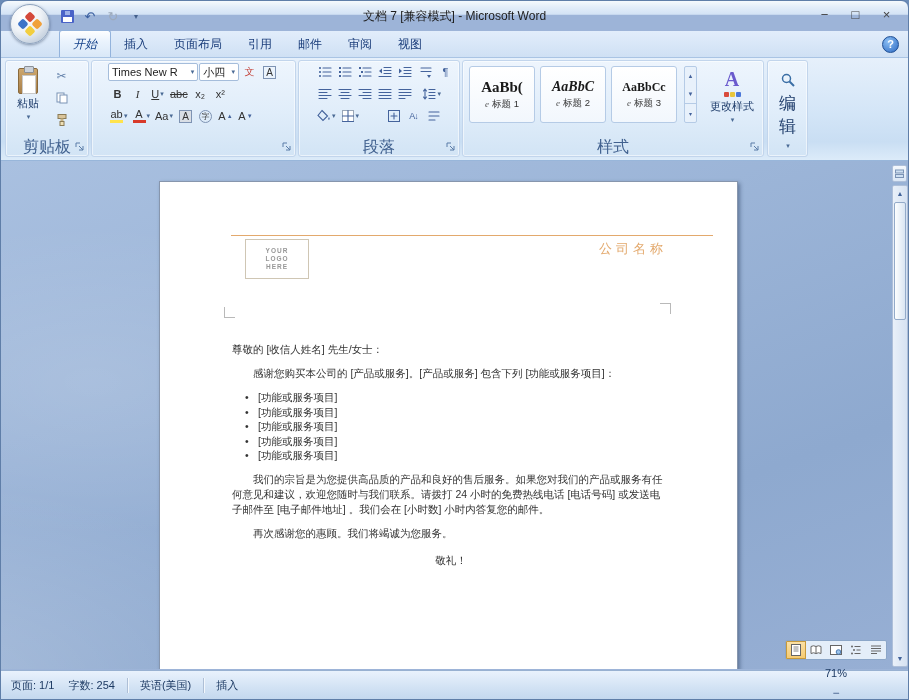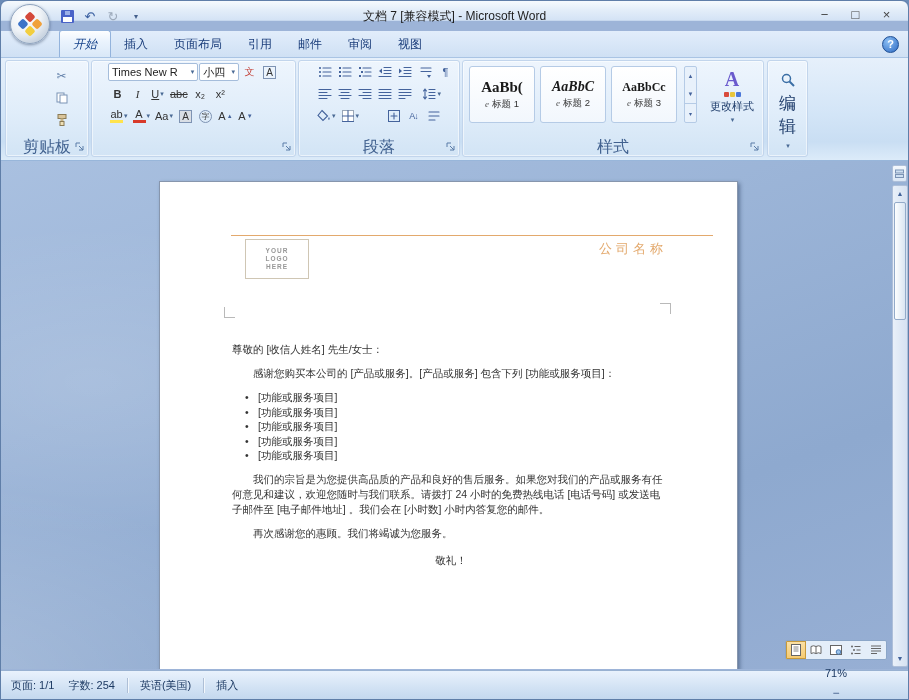--- a/index.html
+++ b/index.html
@@ -3,21 +3,21 @@
 <meta charset="utf-8">
 <style>
   * { box-sizing: border-box; margin: 0; padding: 0; }
   html,body { width:909px; height:700px; }
   body { font-family:"Liberation Sans","DejaVu Sans",sans-serif; background:#6b8cb8; }
 
   .window{ position:relative; width:909px; height:700px; overflow:hidden;
     border:1px solid #5f7ea8; border-radius:7px 7px 0 0; background:#9db4d8; }
 
   
-  .titlebar{ position:absolute; left:0; top:0; right:0; height:20px;
+  .titlebar{ position:absolute; left:0; top:0; right:0; height:14px;
     background:linear-gradient(#f6fafd,#e4eef9 45%,#d4e3f5);
     border-bottom:1px solid #c7d8ee; border-radius:7px 7px 0 0; }
   .win-title{ position:absolute; left:0; right:0; top:7px; text-align:center;
     font-size:12px; color:#1e1e1e; }
   .win-controls{ position:absolute; right:8px; top:4px; display:flex; gap:4px; }
   .wc{ width:27px; height:19px; border:none; background:transparent; font-size:13px;
     color:#444; line-height:19px; text-align:center; cursor:default; }
 
   .orb{ position:absolute; left:9px; top:3px; width:40px; height:40px; z-index:20;
     border-radius:50%; border:1px solid #8fa3bd;
@@ -235,20 +235,25 @@
     <div class="tab">引用</div>
     <div class="tab">邮件</div>
     <div class="tab">审阅</div>
     <div class="tab">视图</div>
     <button class="help-btn">?</button>
   </div>
 
   <div class="ribbon">
 
     <div class="group g-clipboard">
+      <button class="paste">
+        <span class="clipb"></span>
+        <span class="pl">粘贴</span>
+        <span class="dd">▾</span>
+      </button>
       <div class="clip-col">
         <button class="ib">
           <span class="scis">✂</span>
         </button>
         <button class="ib">
           <svg width="12" height="12">
             <rect x="1" y="1" width="7" height="9" fill="#fff" stroke="#7b93b5"></rect>
             <rect x="4" y="3" width="7" height="8" fill="#fff" stroke="#7b93b5"></rect>
           </svg>
         </button>

